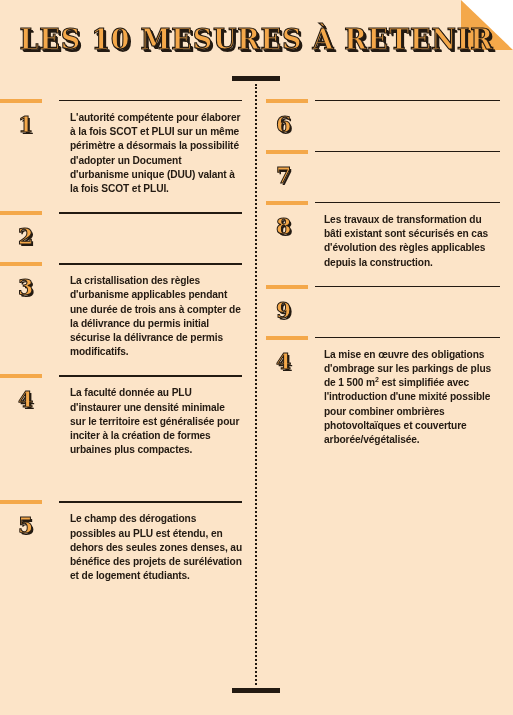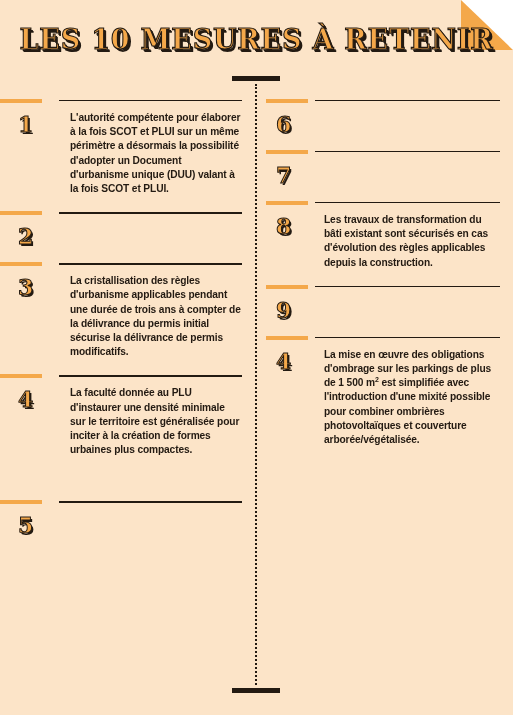--- a/index.html
+++ b/index.html
@@ -233,20 +233,21 @@
 
     <div style="height:40px"></div>
 
     <div class="measure">
       <div class="rules">
         <div class="rule-orange"></div>
         <div class="rule-dark"></div>
       </div>
       <div class="measure-body">
         <div class="num">5</div>
+        <div class="measure-text">Le champ des dérogations possibles au PLU est étendu, en dehors des seules zones denses, au bénéfice des projets de surélévation et de logement étudiants.</div>
       </div>
     </div>
 
   </div>
 
   <div class="column right">
 
     <div class="measure">
       <div class="rules">
         <div class="rule-orange"></div>

